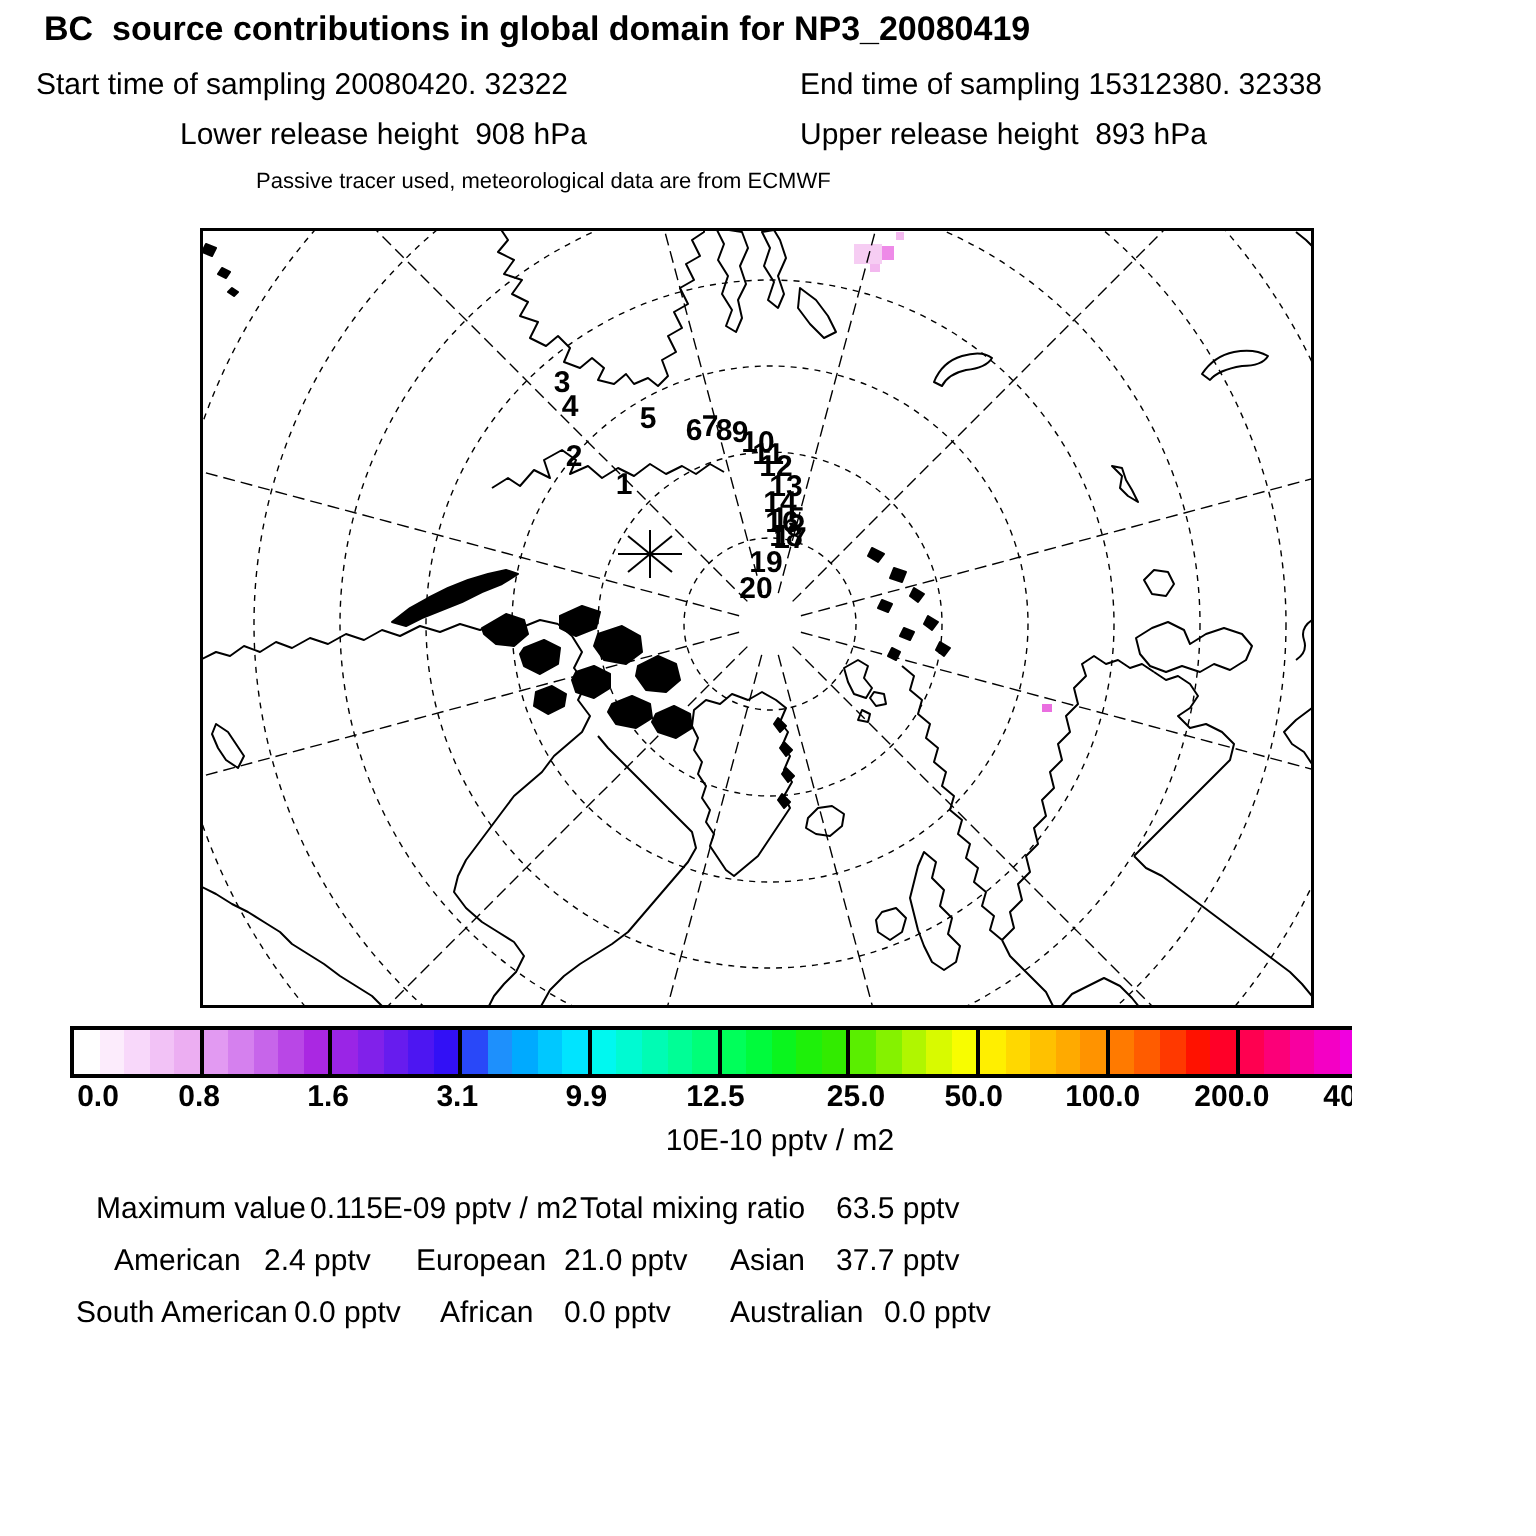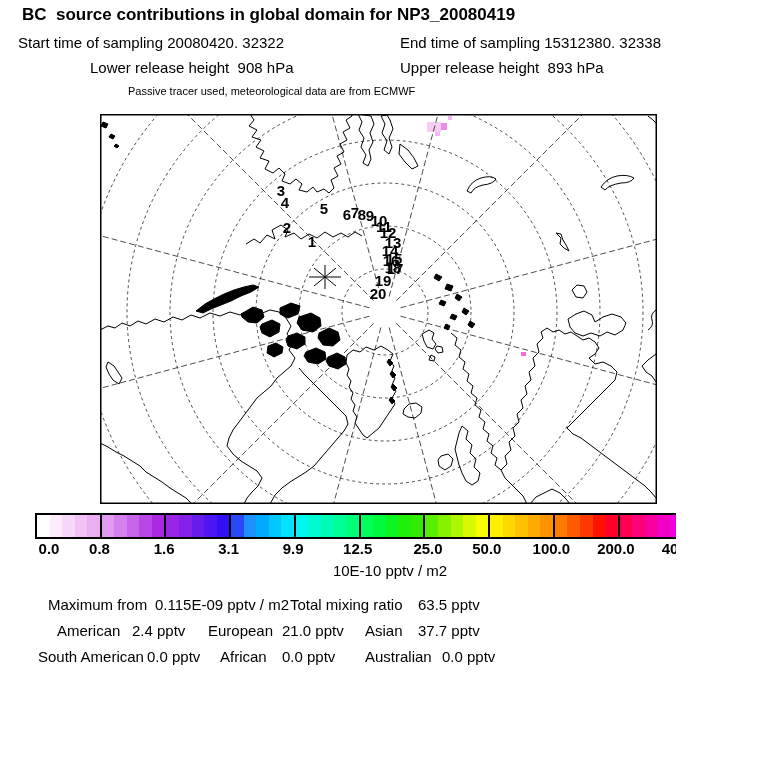--- a/index.html
+++ b/index.html
@@ -222,21 +222,21 @@
       <span class="cb-tick" style="left: 322.727px;">12.5</span>
       <span class="cb-tick" style="left: 366px; margin-left: 27px;">25.0</span>
       <span class="cb-tick" style="left: 451.818px;">50.0</span>
       <span class="cb-tick" style="left: 516.364px;">100.0</span>
       <span class="cb-tick" style="left: 580.909px;">200.0</span>
       <span class="cb-tick" style="left: 645.455px;">400.0</span>
       <span class="cb-tick" style="left: 710px;">800.0</span>
     </div>
   <div id="cb-unit">10E-10 pptv / m2</div>
 
-  <span class="stat r1" style="left:48px">Maximum from</span>
+  <span class="stat r1" style="left:48px">Maximum value</span>
   <span class="stat r1" style="left:155px">0.115E-09 pptv / m2</span>
   <span class="stat r1" style="left:290px">Total mixing ratio</span>
   <span class="stat r1" style="left:418px">63.5 pptv</span>
 
   <span class="stat r2" style="left:57px">American</span>
   <span class="stat r2" style="left:132px">2.4 pptv</span>
   <span class="stat r2" style="left:208px">European</span>
   <span class="stat r2" style="left:282px">21.0 pptv</span>
   <span class="stat r2" style="left:365px">Asian</span>
   <span class="stat r2" style="left:418px">37.7 pptv</span>

